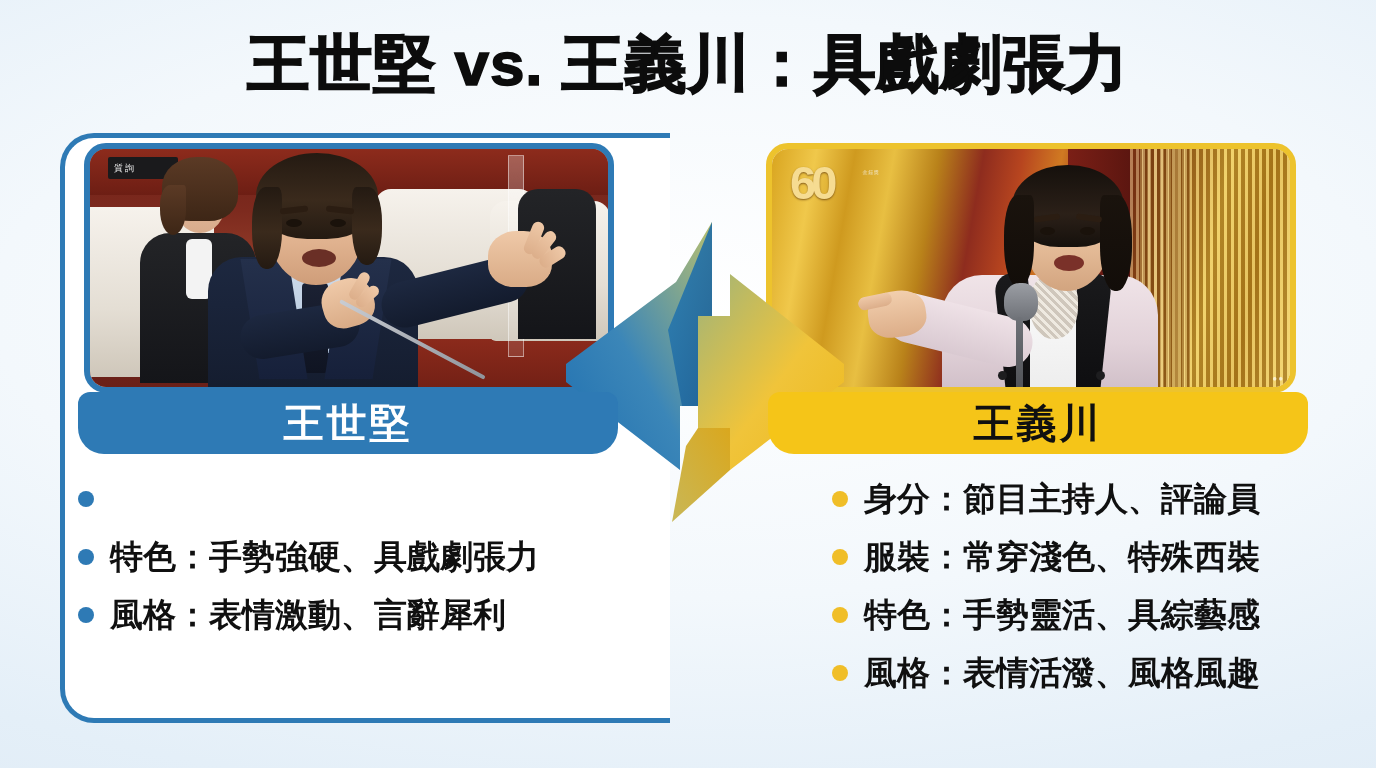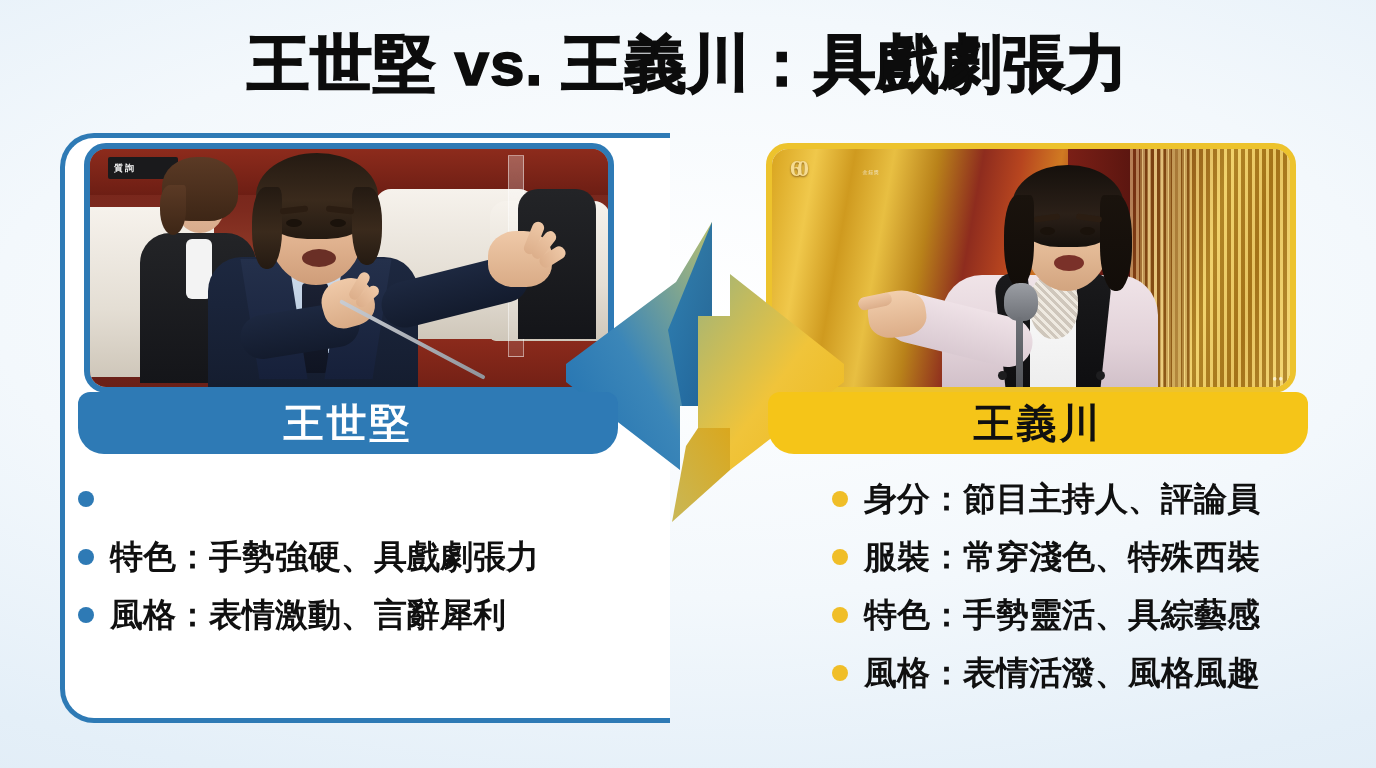--- a/index.html
+++ b/index.html
@@ -171,21 +171,21 @@
   }
   .nameplate {
     position:absolute;
     background:#1a1a1c;
     border-radius:2px;
   }
   .np-txt {
     position:absolute;
     color:#f2f2f2;
     font-size:9px;
-    font-weight:700;
+    font-weight:400;
     line-height:12px;
     letter-spacing:2px;
   }
 
   
   .bg-gold {
     position: absolute; inset: 0;
     background:
       linear-gradient(100deg,
         #d9a520 0%, #f0c84b 8%, #cf9a1f 15%, #e8bf42 22%,
@@ -200,23 +200,23 @@
   .gold-stripes {
     position:absolute;
     right:0; top:0; bottom:0; width:150px;
     background: repeating-linear-gradient(90deg,
       rgba(255,232,150,.55) 0 3px,
       rgba(120,70,15,.45) 3px 7px);
   }
   .logo60 {
     position:absolute;
     color:#f6dc92;
-    font-size:24px;
+    font-size:47px;
     font-weight:700;
-    font-family:Liberation Serif, serif;
+    font-family:Liberation Sans, sans-serif;
     letter-spacing:-5px;
     text-shadow:0 1px 2px rgba(90,50,10,.7);
   }
   .logo60sub {
     position:absolute;
     color:#f0e3c0;
     font-size:5px;
     letter-spacing:.6px;
     line-height:7px;
     text-align:center;

